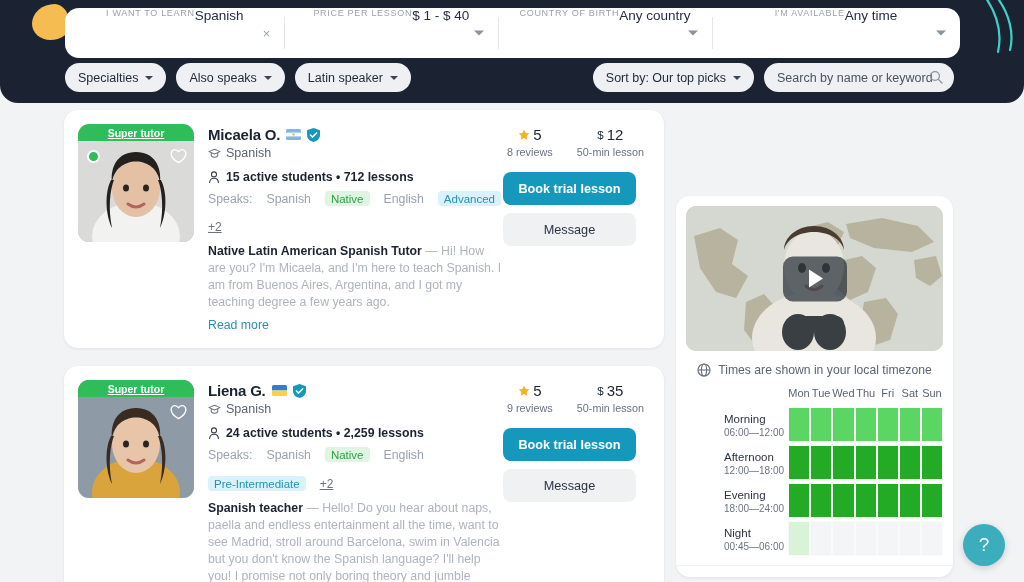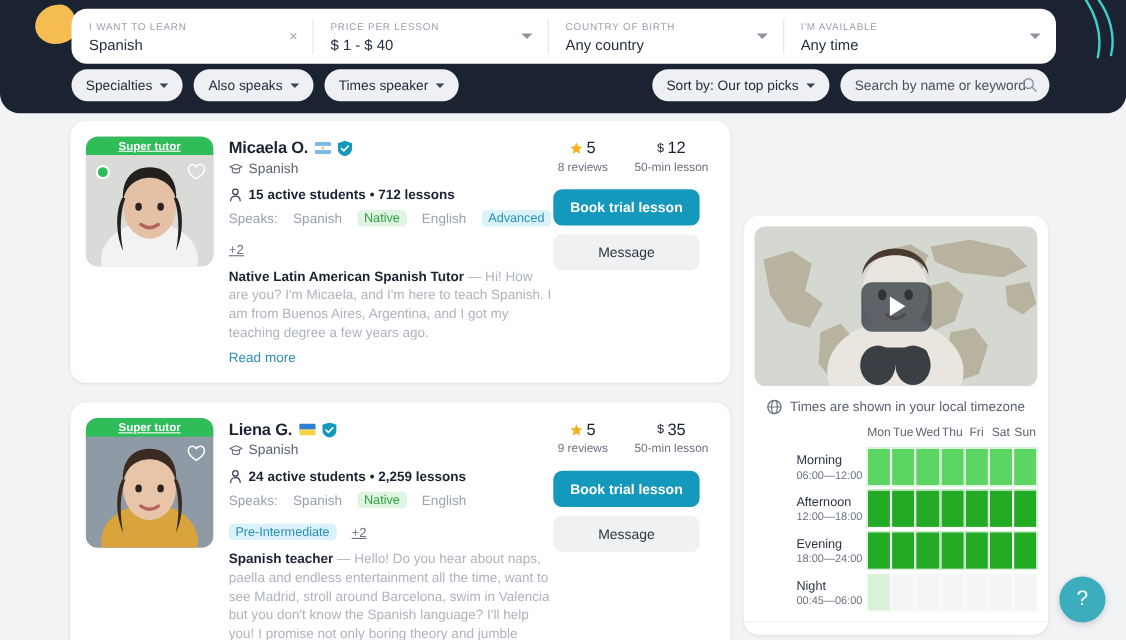--- a/index.html
+++ b/index.html
@@ -34,21 +34,21 @@
     position: absolute; left: 65px; top: 8px;
     width: 895px; height: 50px;
     background: #ffffff;
     border-radius: 14px;
     display: flex;
     align-items: stretch;
     z-index: 3;
   }
   .sfield {
     position: relative;
-    display: flex; flex-direction: column; justify-content: center;
+    display: flex; flex-direction: row; justify-content: center;
     padding: 0 16px;
   }
   .sfield + .sfield::before {
     content: "";
     position: absolute; left: 0; top: 9px;
     width: 1px; height: 32px;
     background: #e3e6ea;
   }
   .sf-learn { width: 228px; }
   .sf-price { width: 222px; }
@@ -310,21 +310,21 @@
     <div class="chips">
       <div class="chip">
         <span>Specialties</span>
         <span class="chev"></span>
       </div>
       <div class="chip">
         <span>Also speaks</span>
         <span class="chev"></span>
       </div>
       <div class="chip">
-        <span>Times speaker</span>
+        <span>Latin speaker</span>
         <span class="chev"></span>
       </div>
     </div>
 
     <div class="rightctl">
       <div class="chip">
         <span>Sort by: Our top picks</span>
         <span class="chev"></span>
       </div>
       <div class="searchbox">

